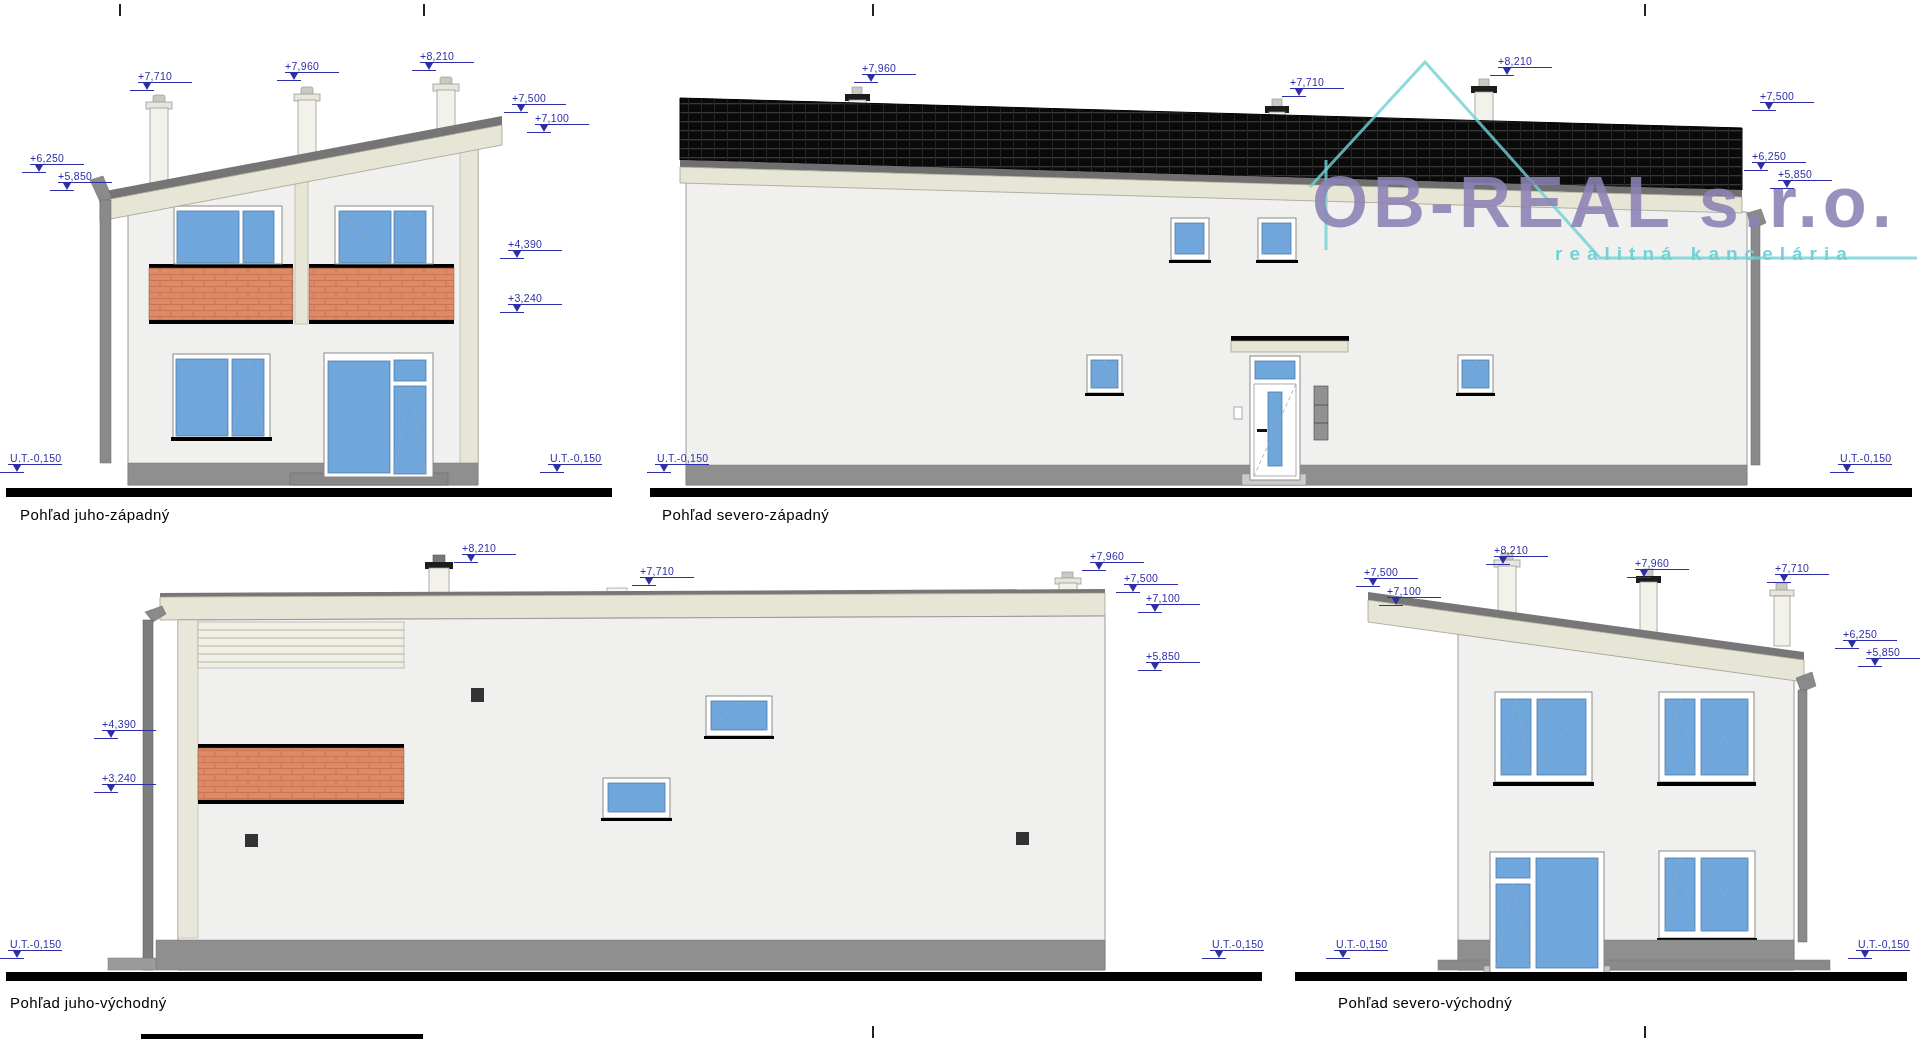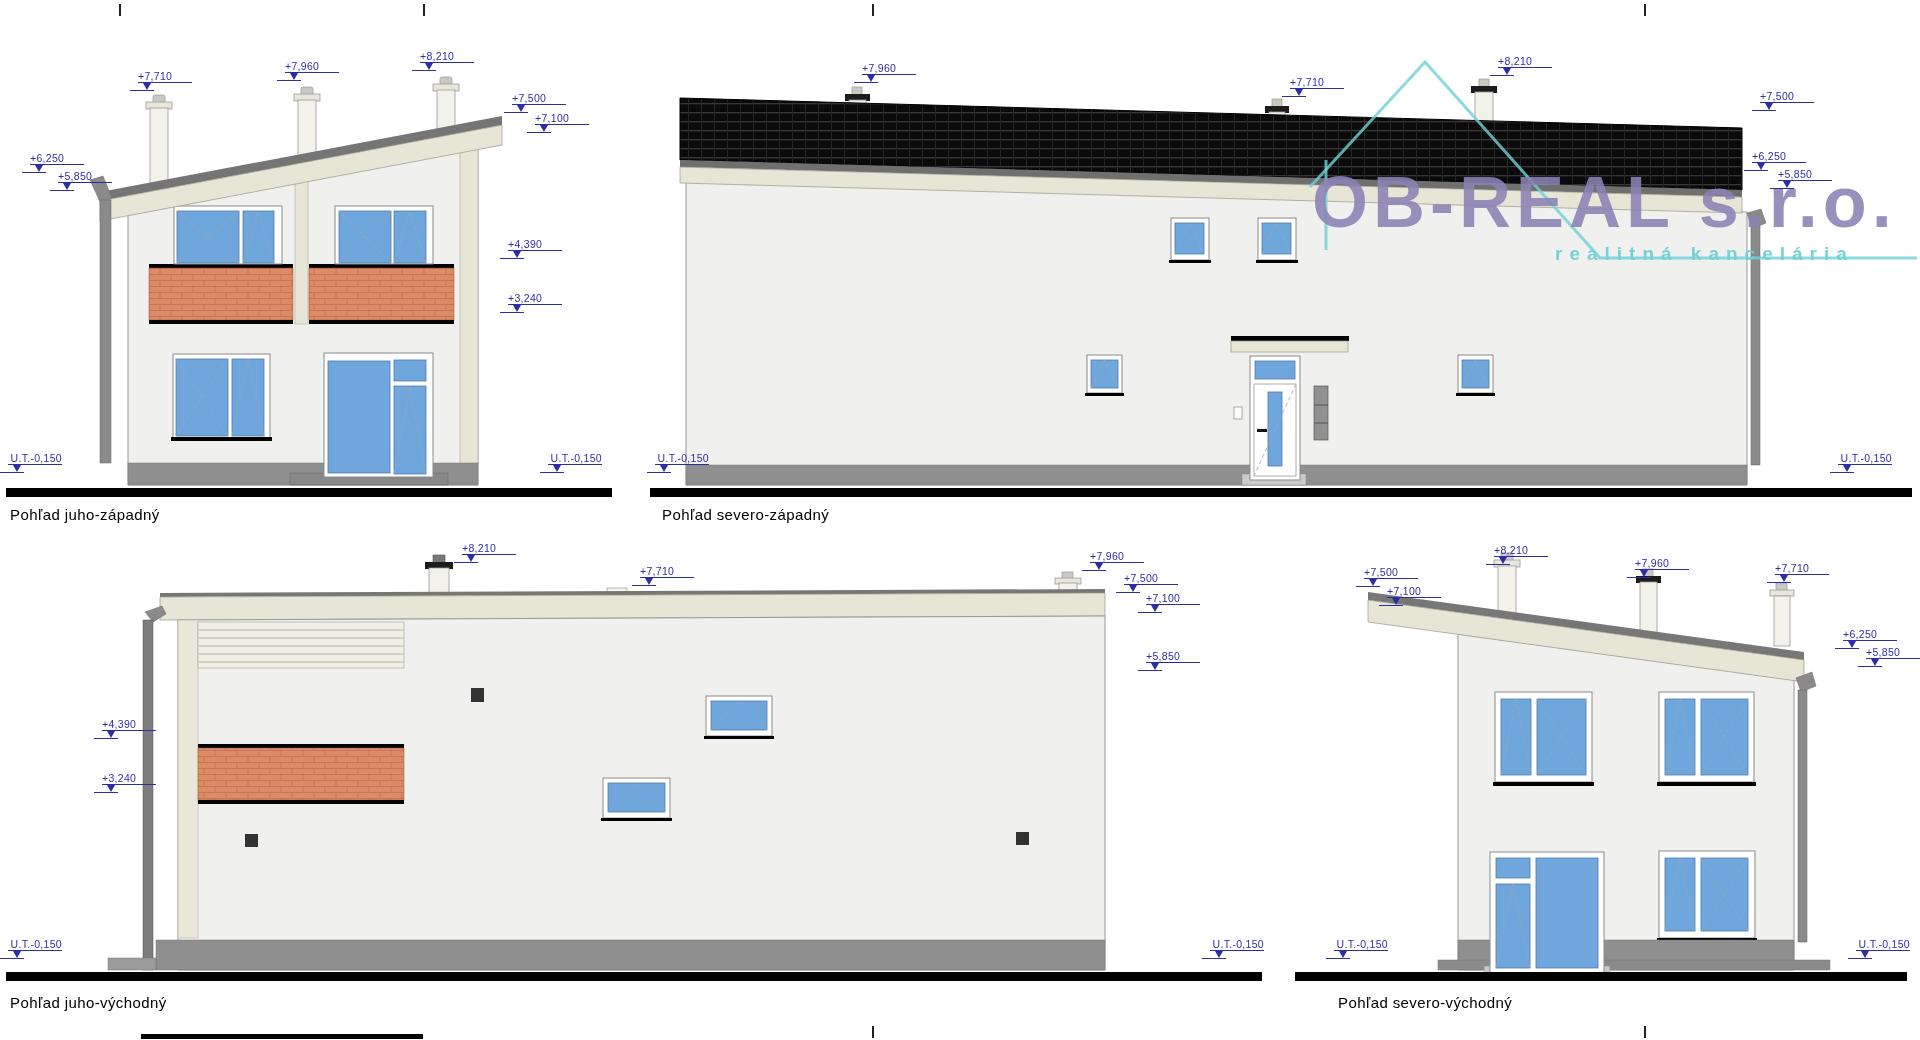--- a/index.html
+++ b/index.html
@@ -4,21 +4,21 @@
 <style>
   html,body{margin:0;padding:0;background:#fff;}
   .page{position:relative;width:1920px;height:1040px;background:#ffffff;overflow:hidden;
         font-family:"Liberation Sans",sans-serif;}
   .elev{position:absolute;}
   .elev svg{position:absolute;left:0;top:0;}
   
   .dim{position:absolute;width:54px;color:#2d2da8;font-size:10.5px;line-height:12px;}
   .dim .dt{display:block;text-align:left;padding-right:3px;letter-spacing:.3px;
            border-bottom:1.4px solid #2d2da8;white-space:nowrap;}
-  .dim.ut .dt{text-align:right;padding-left:2px;padding-right:0;}
+  .dim.ut .dt{text-align:left;padding-left:2px;padding-right:0;}
   .dim::after{content:"";position:absolute;left:5px;top:12.5px;width:0;height:0;
               border-left:4.5px solid transparent;border-right:4.5px solid transparent;
               border-top:7px solid #2d2da8;}
   .dim::before{content:"";position:absolute;left:-8px;top:19.5px;width:24px;height:0;
                border-top:1.4px solid #2d2da8;}
   .title{position:absolute;color:#000;font-size:15px;letter-spacing:.4px;white-space:nowrap;}
   .tick{position:absolute;width:2px;height:12px;background:#222;}
   .bmark{position:absolute;background:#000;}
   .logo-name{position:absolute;font-weight:bold;font-size:72px;letter-spacing:5px;
              color:#8b82b5;opacity:.88;white-space:nowrap;}
@@ -155,21 +155,21 @@
       </div>
     <div class="dim" style="left:508px;top:252px;">
         <span class="dt">+3,240</span>
       </div>
     <div class="dim ut" style="left:8px;top:412px;">
         <span class="dt">U.T.-0,150</span>
       </div>
     <div class="dim ut" style="left:548px;top:412px;">
         <span class="dt">U.T.-0,150</span>
       </div>
-    <div class="title" style="left:10px;top:466px;">Pohľad juho-západný</div>
+    <div class="title" style="left:20px;top:466px;">Pohľad juho-západný</div>
   </div>
 
   <div class="elev" style="left:630px;top:40px;width:1290px;height:500px;">
     <svg width="1290" height="500" viewBox="0 0 1290 500">
       <defs>
         <pattern id="tiles" width="13" height="9" patternUnits="userSpaceOnUse">
           <rect width="13" height="9" fill="#0a0a0a"></rect>
           <path d="M0,0.7h13" stroke="#3c3c3c" stroke-width="1.2"></path>
           <path d="M6.5,0v9" stroke="#262626" stroke-width="1"></path>
         </pattern>

